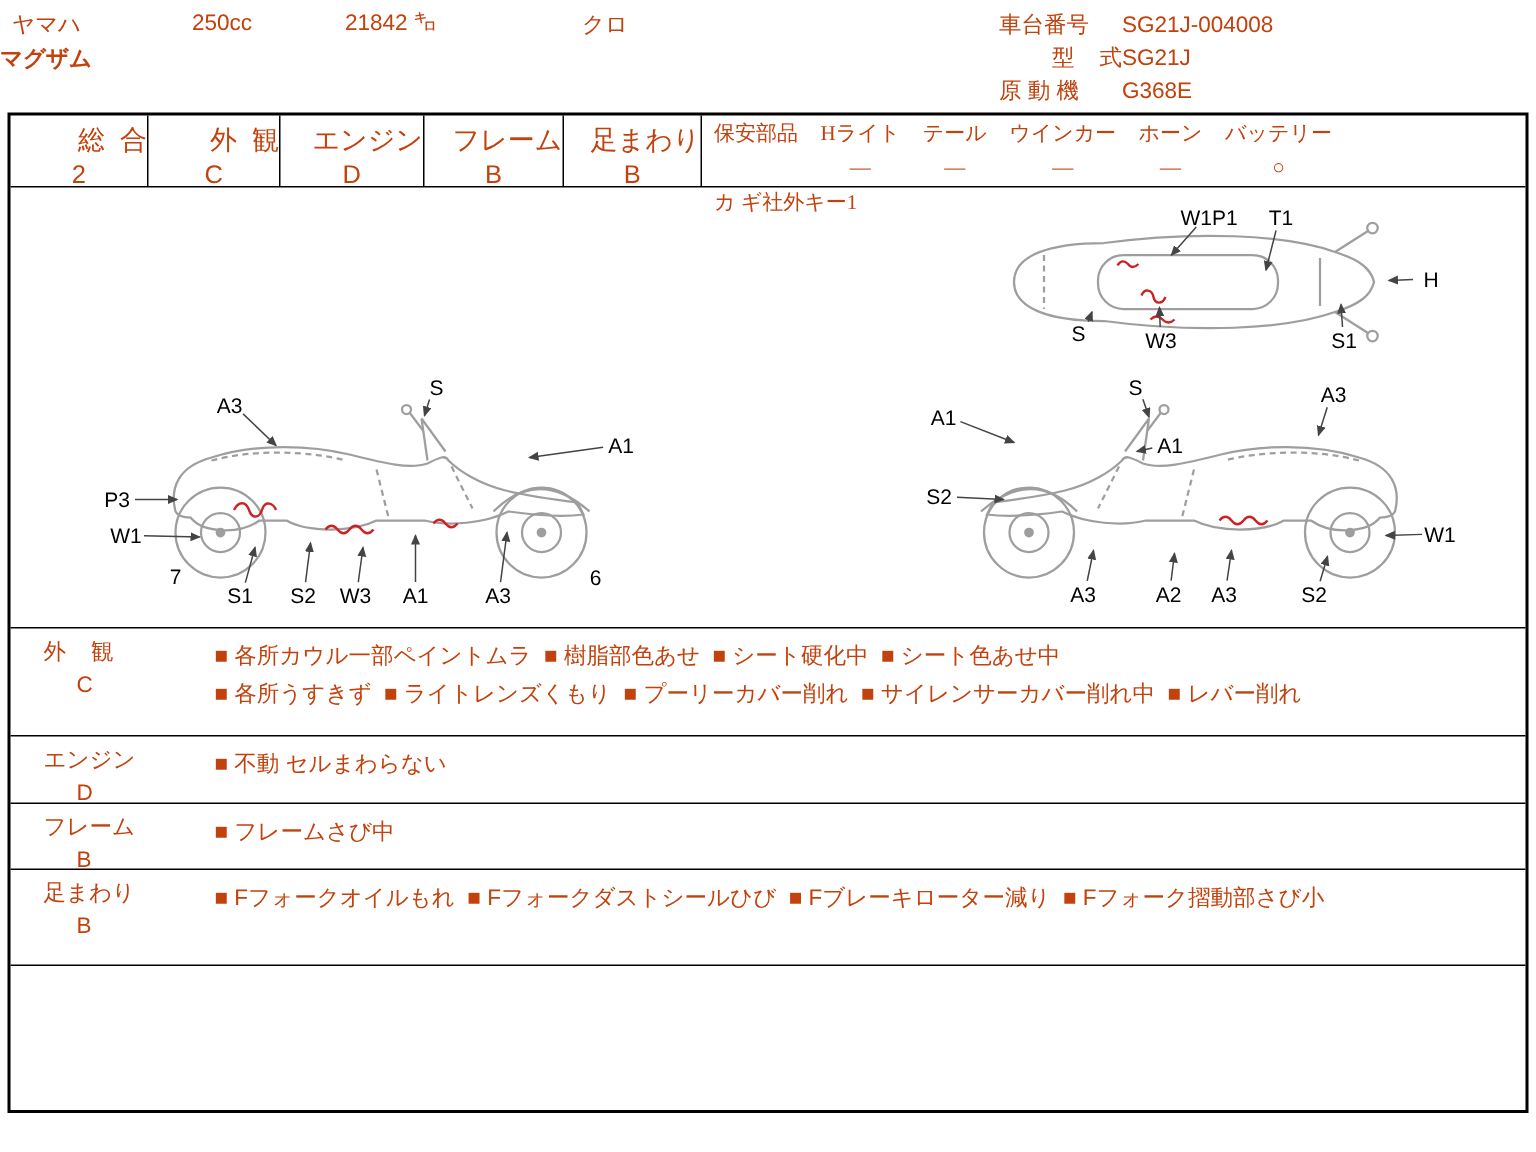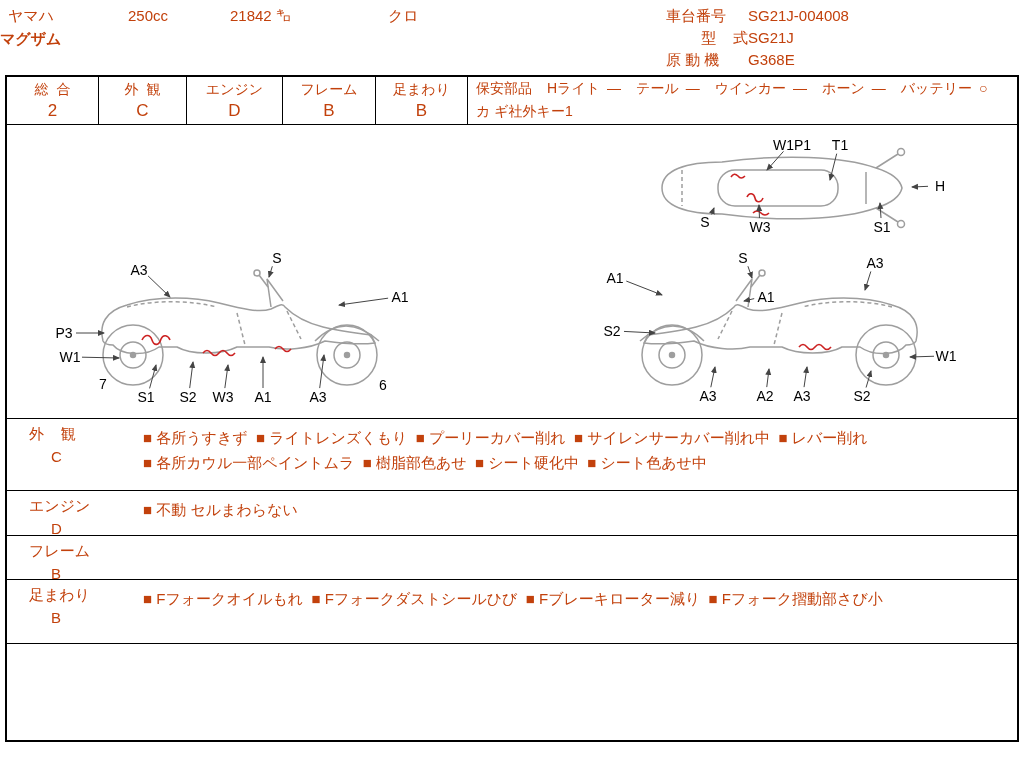--- a/index.html
+++ b/index.html
@@ -15,29 +15,29 @@
   .hdr-label { display:inline-block; width:82px; }
 
   .main-box {
     position:absolute; left:5px; top:75px; width:1014px; height:667px;
     border:2px solid #000;
   }
   .grade-row { display:flex; height:48px; border-bottom:1px solid #000; }
   .gcell {
     border-right:1px solid #000; text-align:center; padding-top:4px;
   }
-  .gcell .glabel { font-size:14px; white-space:pre; }
+  .gcell .glabel { font-size:18px; white-space:pre;text-align:right; }
   .gcell .gvalue { font-size:17px; margin-top:2px; }
   .g0{width:92px}.g1{width:88px}.g2{width:96px}.g3{width:93px}.g4{width:92px}
-  .gsafety { flex:1; border-right:none; padding:3px 16px 0 8px; font-size:14px; }
+  .gsafety { flex:1; border-right:none; padding:3px 16px 0 8px; font-size:14px;font-family:Liberation Serif, serif; }
   .safety-line1 { display:flex; gap:15px; align-items:baseline; white-space:pre; }
-  .safety-item { display:inline-flex; gap:7px; }
+  .safety-item { display:inline-flex; gap:7px;flex-direction:column; }
   .safety-line2 { margin-top:5px; display:flex; white-space:pre; }
 
-  .diagram-panel { position:relative; height:294px; border-bottom:1px solid #000; }
+  .diagram-panel { position:relative; height:294px; border-bottom:1px solid #000;padding-left:14px; }
   .diagram-panel svg { display:block; }
   .dlabel { font:14px "Liberation Sans","DejaVu Sans",sans-serif; fill:#000;
             text-anchor:middle; dominant-baseline:central; }
   .leader { stroke:#444; stroke-width:1; }
 
   .crow { display:flex; border-bottom:1px solid #000; }
   .crow.last { border-bottom:none; }
   .h72{height:72px}.h45{height:45px}.h44{height:44px}.h64{height:64px}.h55{height:55px}.h40{height:40px}
   .clabel-col { width:128px; padding:6px 0 0 22px; font-size:15px; }
   .clabel { white-space:pre; }
@@ -221,39 +221,42 @@
           </g>
       </svg>
     </div>
 
     <div class="crow h72">
       <div class="clabel-col">
         <div class="clabel">外    観</div>
         <div class="cgrade">C</div>
       </div>
       <div class="ccontent">
+        <div class="cline">■ 各所カウル一部ペイントムラ  ■ 樹脂部色あせ  ■ シート硬化中  ■ シート色あせ中</div>
         <div class="cline">■ 各所うすきず  ■ ライトレンズくもり  ■ プーリーカバー削れ  ■ サイレンサーカバー削れ中  ■ レバー削れ</div>
-        <div class="cline">■ 各所カウル一部ペイントムラ  ■ 樹脂部色あせ  ■ シート硬化中  ■ シート色あせ中</div>
       </div>
     </div>
 
     <div class="crow h45">
       <div class="clabel-col">
         <div class="clabel">エンジン</div>
         <div class="cgrade">D</div>
       </div>
       <div class="ccontent">
         <div class="cline">■ 不動 セルまわらない</div>
       </div>
     </div>
 
     <div class="crow h44">
       <div class="clabel-col">
         <div class="clabel">フレーム</div>
         <div class="cgrade">B</div>
+      </div>
+      <div class="ccontent">
+        <div class="cline">■ フレームさび中</div>
       </div>
     </div>
 
     <div class="crow h64">
       <div class="clabel-col">
         <div class="clabel">足まわり</div>
         <div class="cgrade">B</div>
       </div>
       <div class="ccontent">
         <div class="cline">■ Fフォークオイルもれ  ■ Fフォークダストシールひび  ■ Fブレーキローター減り  ■ Fフォーク摺動部さび小</div>

